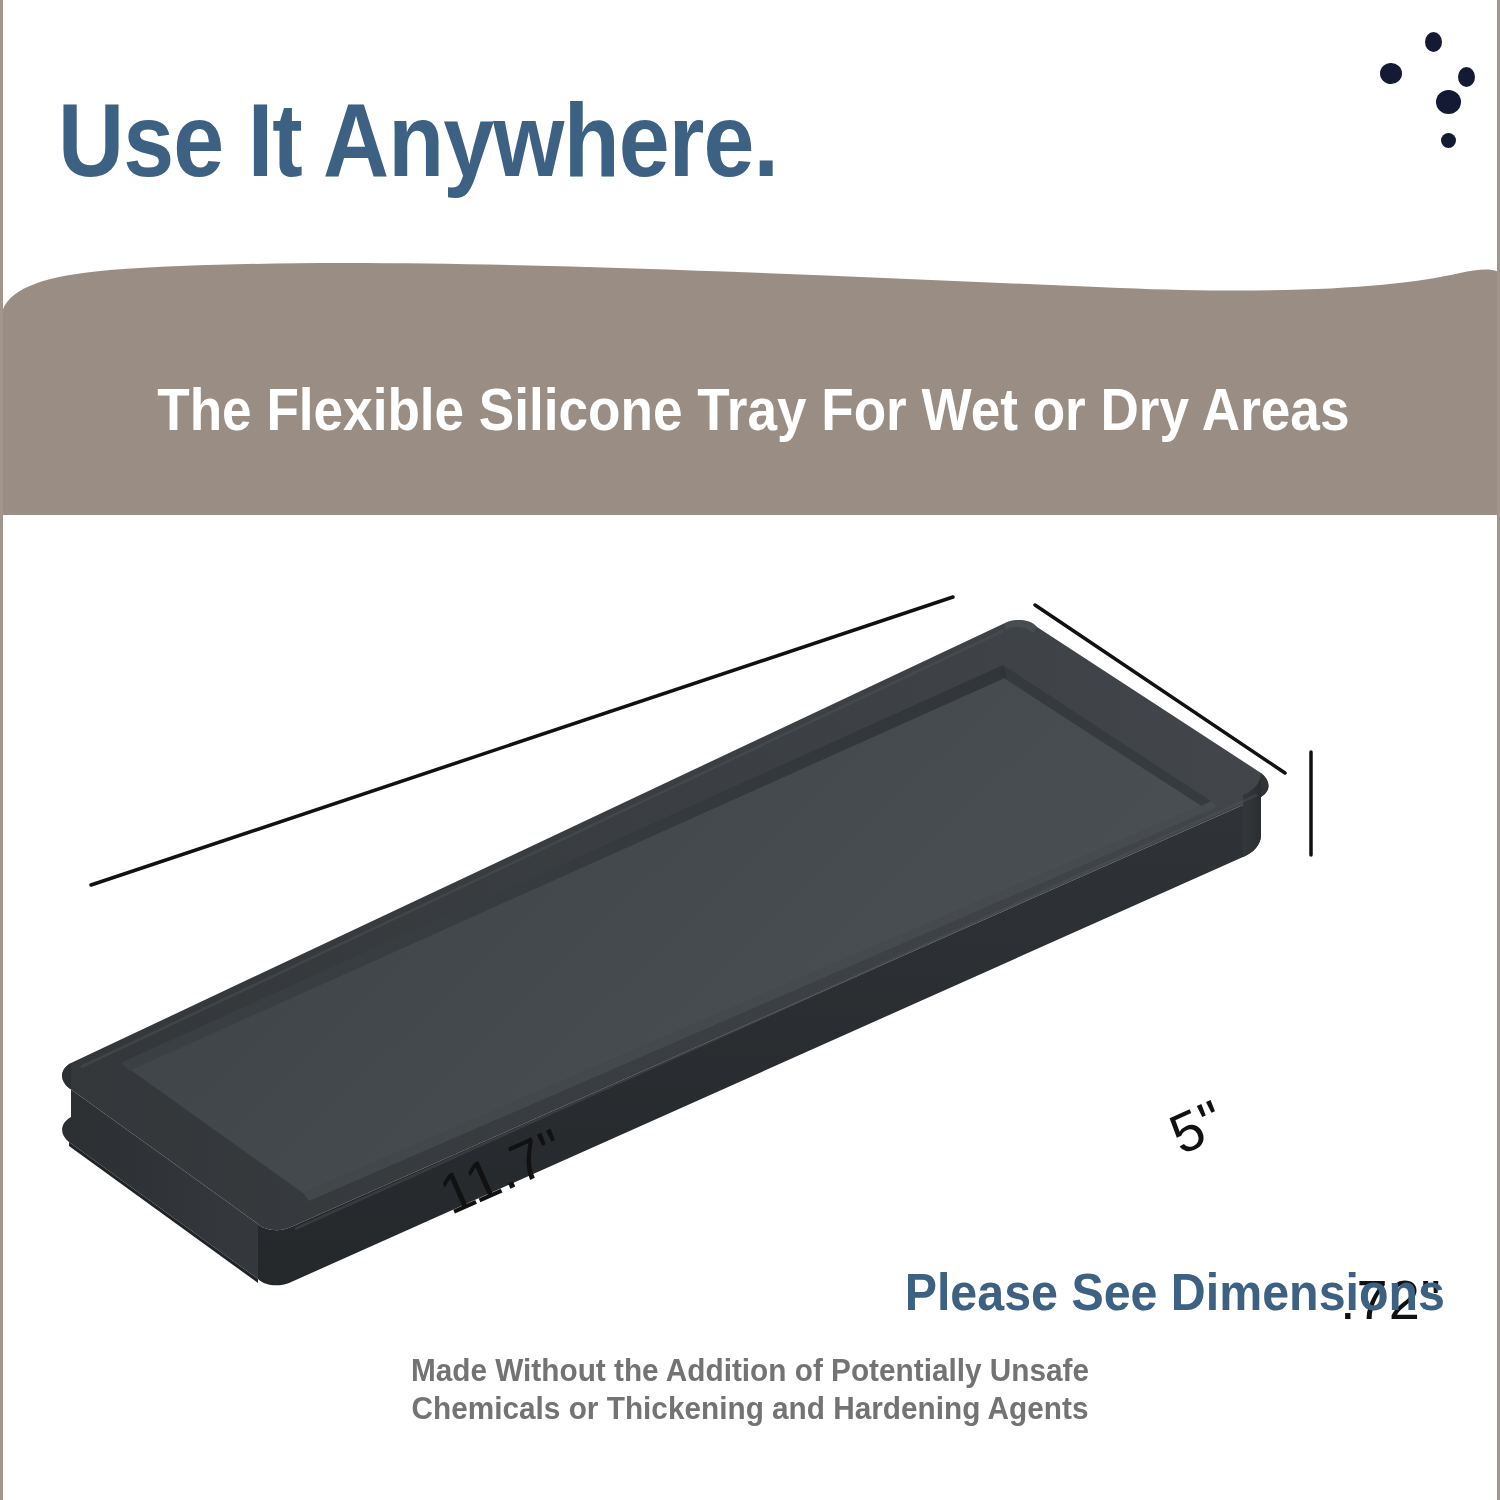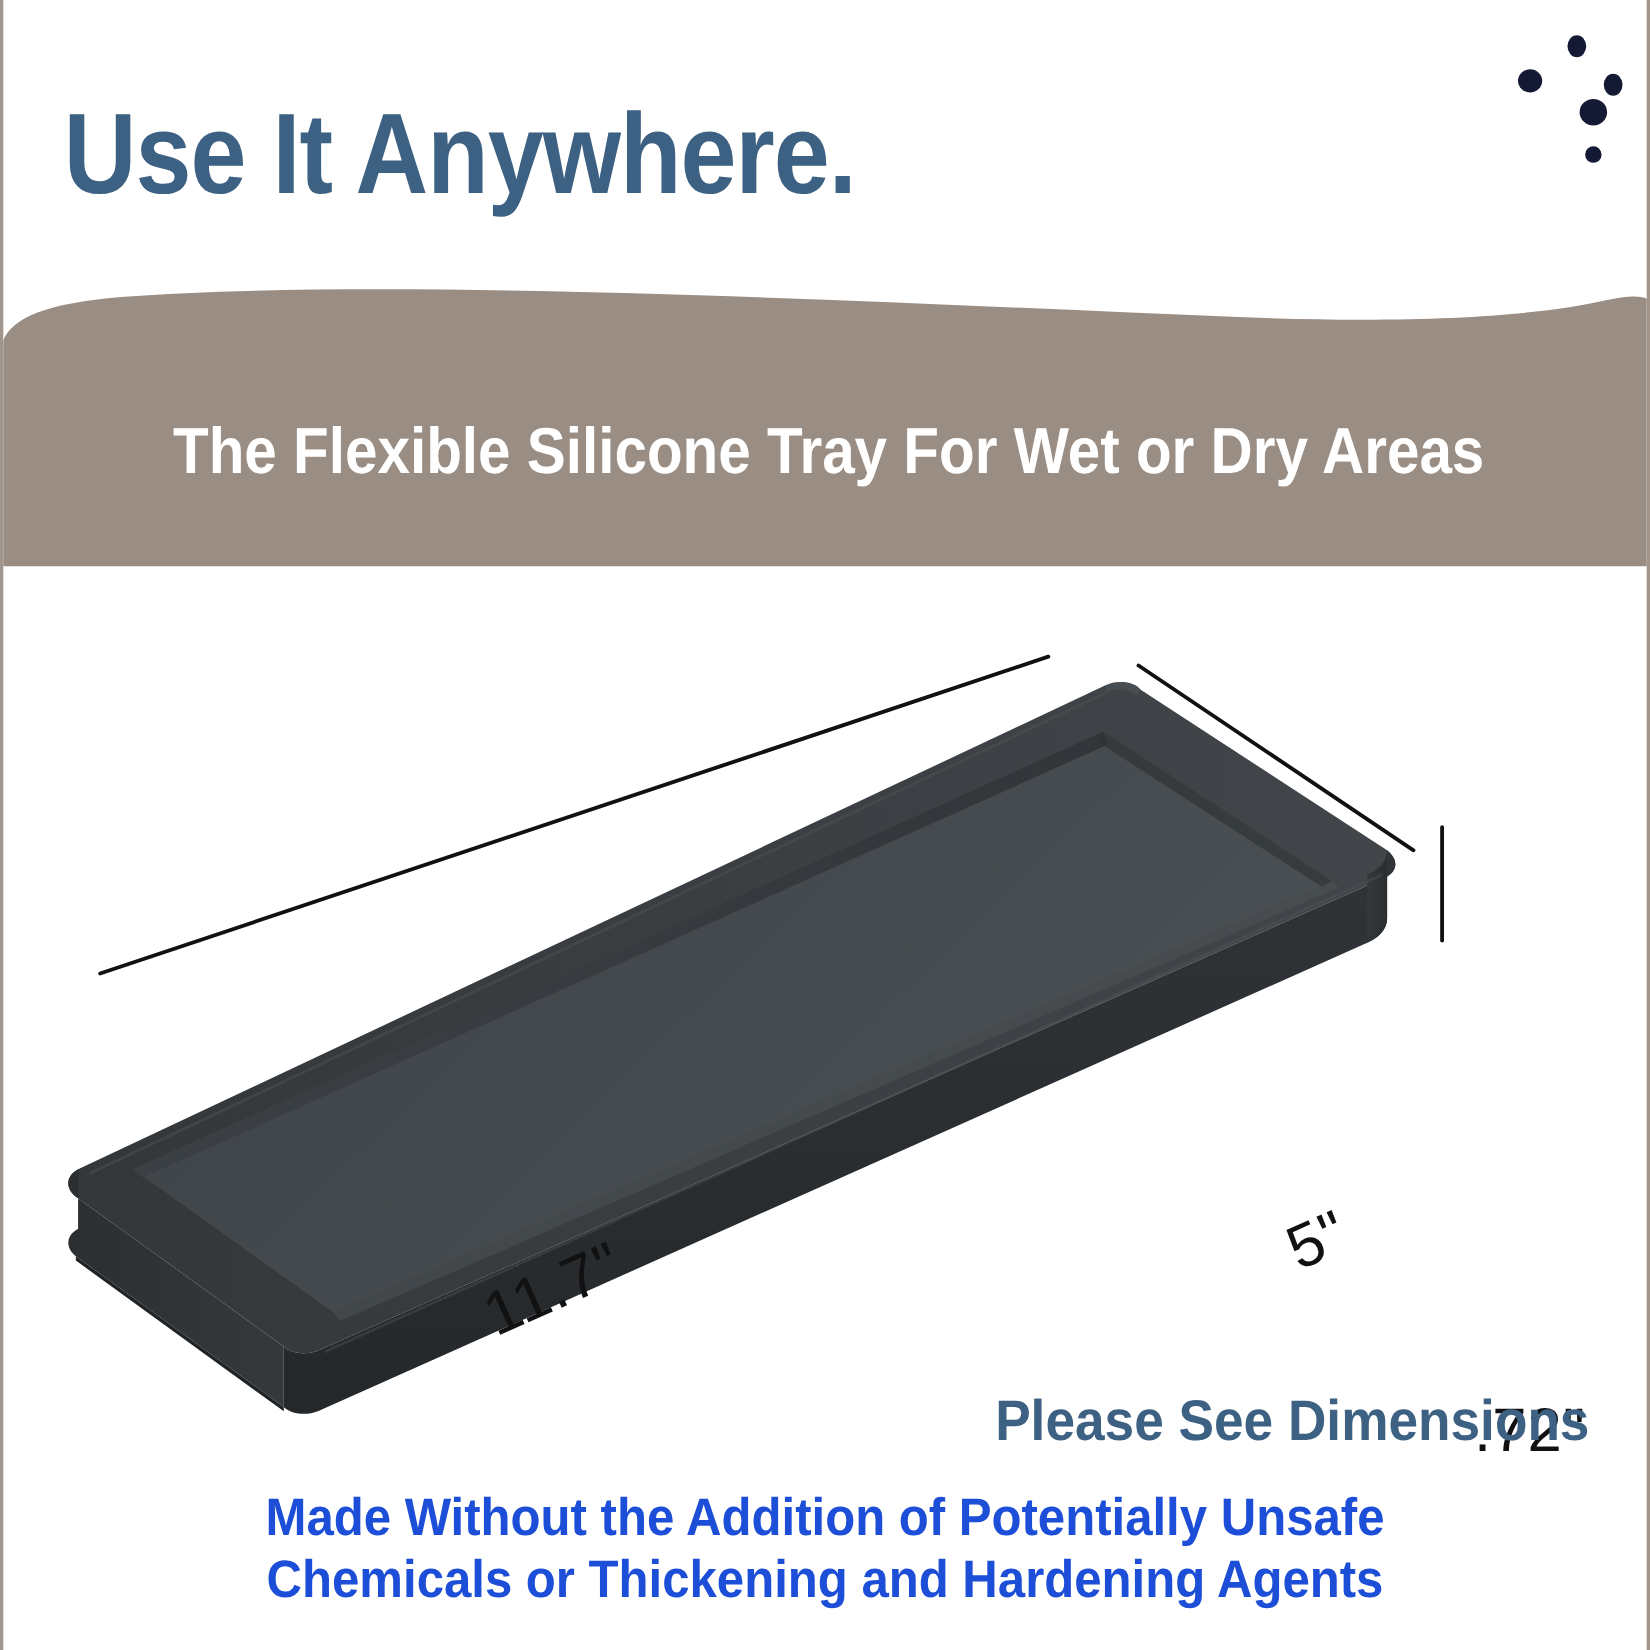--- a/index.html
+++ b/index.html
@@ -140,23 +140,23 @@
     transform-origin: right top;
     white-space: nowrap;
   }
   #footer-note {
     position: absolute;
     left: 0;
     right: 0;
     top: 1352px;
     text-align: center;
     font-family: "Liberation Sans Narrow", "Liberation Sans", sans-serif;
-    font-size: 48px;
-    font-weight: bold;
-    color: #1d4ed8;
+    font-size: 32px;
+    font-weight: bold;
+    color: #737373;
     line-height: 1.18;
   }
   #footer-note div { transform: scaleX(0.93); white-space: nowrap; }
 </style>
 </head>
 <body>
 
 <div id="page">
 
   <div id="headline">Use It Anywhere.</div>

